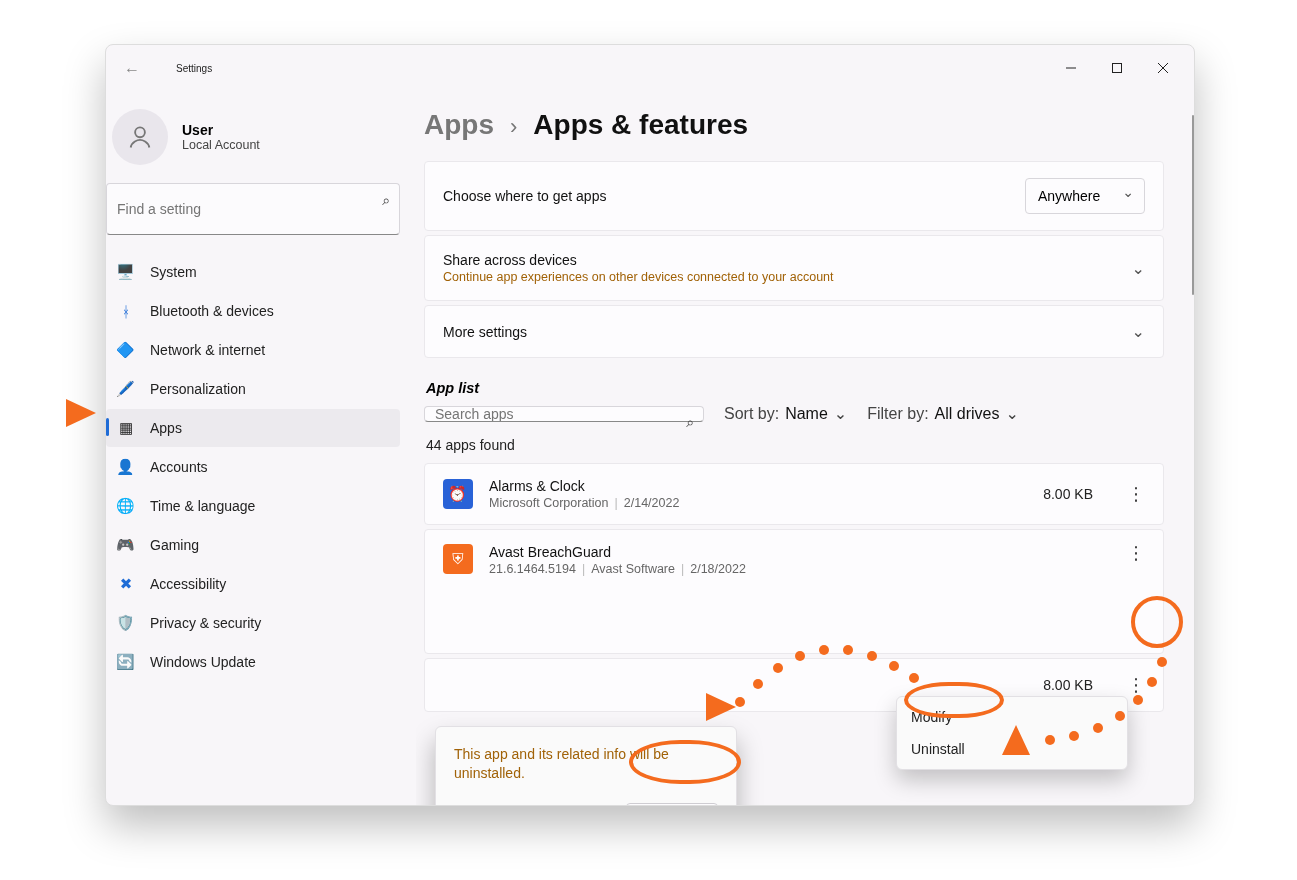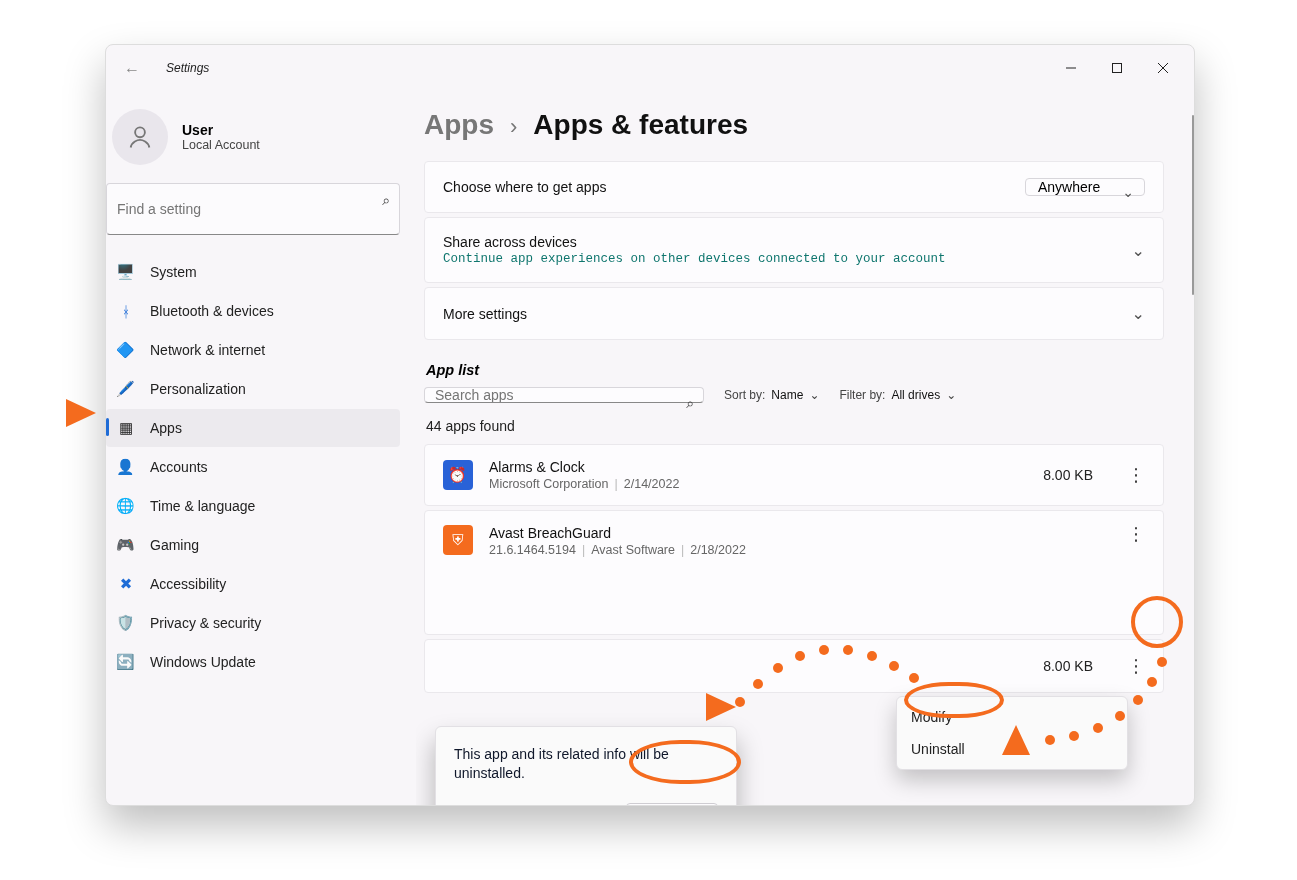--- a/index.html
+++ b/index.html
@@ -5,21 +5,21 @@
   * { box-sizing: border-box; margin: 0; padding: 0; font-family: "Segoe UI", sans-serif; }
   body { background: #fff; width: 1297px; height: 880px; position: relative; }
   .window {
     position: absolute; left: 105px; top: 44px; width: 1090px; height: 762px;
     background: #f8f6f9; border: 1px solid #ddd; border-radius: 8px;
     box-shadow: 0 20px 40px rgba(0,0,0,0.25);
     display: flex; flex-direction: column; overflow: hidden;
   }
   .titlebar { height: 46px; display: flex; align-items: center; padding: 0 8px; }
   .titlebar .back { width: 36px; text-align: center; color: #888; font-size: 16px; }
-  .titlebar .title { font-size: 12px; color: #222; margin-left: 16px; font-style: italic; }
+  .titlebar .title { font-size: 10px; color: #222; margin-left: 26px; }
   .winbtns { margin-left: auto; display: flex; }
   .winbtn { width: 46px; height: 32px; display: flex; align-items: center; justify-content: center; font-size: 12px; color: #222; }
   .body { flex: 1; display: flex; overflow: hidden; }
   .sidebar { width: 310px; padding: 12px 16px 12px 0; }
   .profile { display: flex; align-items: center; gap: 14px; margin: 6px 0 18px 6px; }
   .avatar { width: 56px; height: 56px; border-radius: 50%; background: #e9e6ec; display: flex; align-items: center; justify-content: center; }
   .avatar svg { width: 28px; height: 28px; stroke: #777; fill: none; stroke-width: 1.6; }
   .profile .name { font-weight: 600; font-size: 14px; }
   .profile .acct { font-size: 12.5px; color: #444; }
   .search { position: relative; margin-bottom: 18px; }
@@ -31,52 +31,52 @@
   .nicon { width: 20px; text-align: center; font-size: 15px; }
   .main { flex: 1; padding: 8px 0 0 0; position: relative; overflow: hidden; }
   .scrollind { position: absolute; right: 0; top: 24px; width: 2px; height: 180px; background: #999; border-radius: 2px; }
   .breadcrumb { display: flex; align-items: baseline; gap: 16px; padding: 10px 8px 20px 8px; }
   .breadcrumb .crumb { font-size: 28px; font-weight: 600; color: #777; }
   .breadcrumb .sep { font-size: 22px; color: #777; font-weight: 400; }
   .breadcrumb .page { font-size: 28px; font-weight: 700; color: #111; }
   .content { padding: 0 30px 0 8px; }
   .card { background: #fdfcfe; border: 1px solid #eae8ec; border-radius: 4px; margin-bottom: 4px; padding: 16px 18px; display: flex; align-items: center; }
   .card .ctitle { font-size: 14px; color: #111; }
-  .card .csub { font-size: 12.5px; color: #0f766e; margin-top: 2px; font-family: Liberation Mono, monospace; }
+  .card .csub { font-size: 12.5px; color: #a16207; margin-top: 2px; }
   .card .fill { flex: 1; }
-  .dropdown { background: #fdfcfe; border: 1px solid #d8d6db; border-radius: 4px; height: 18px; padding: 0 30px 0 12px; font-size: 14px; display: flex; align-items: center; position: relative; min-width: 120px; }
+  .dropdown { background: #fdfcfe; border: 1px solid #d8d6db; border-radius: 4px; height: 36px; padding: 0 30px 0 12px; font-size: 14px; display: flex; align-items: center; position: relative; min-width: 120px; }
   .dropdown::after { content:"⌄"; position:absolute; right:10px; top:5px; color:#555; font-size:14px; }
   .chev { font-size: 16px; color: #555; margin-left: 14px; }
   .sectiontitle { font-size: 14.5px; font-weight: 600; margin: 22px 0 8px 2px; font-style: italic; }
   .filterrow { display: flex; align-items: center; gap: 20px; margin-bottom: 14px; }
   .searchapps { position: relative; width: 280px; }
   .searchapps input { width: 100%; height: 16px; background: #fdfcfe; border: 1px solid #d8d6db; border-bottom: 1.5px solid #888; border-radius: 4px; padding: 0 34px 0 10px; font-size: 14px; color: #666; }
   .searchapps .sicon { position: absolute; right: 10px; top: 9px; font-size: 14px; color: #444; }
-  .sortfilter { font-size: 12px; color: #444; display: flex; align-items: center; gap: 6px; }
+  .sortfilter { font-size: 16px; color: #444; display: flex; align-items: center; gap: 6px; }
   .sortfilter b { color: #111; font-weight: 400; }
   .countlabel { font-size: 14px; color: #222; margin: 6px 0 10px 2px; }
   .appcard { background: #fdfcfe; border: 1px solid #eae8ec; border-radius: 4px; margin-bottom: 4px; padding: 14px 18px; display: flex; align-items: center; gap: 16px; }
   .appicon { width: 30px; height: 30px; border-radius: 4px; display: flex; align-items: center; justify-content: center; font-size: 15px; color: #fff; }
   .appicon.blue { background: #2962d7; }
   .appicon.orange { background: #f46b1e; }
   .appinfo .appname { font-size: 14px; color: #111; }
   .appinfo .appmeta { font-size: 12.5px; color: #666; margin-top: 2px; }
   .appinfo .appmeta .pipe { color: #bbb; margin: 0 6px; }
   .appsize { margin-left: auto; font-size: 14px; color: #222; }
   .more { margin-left: 18px; font-size: 18px; color: #333; line-height: 1; cursor: default; }
   .appcard.expanded { height: 125px; align-items: flex-start; padding-top: 14px; }
   .appcard.partial { height: 54px; padding-top:14px; align-items:flex-start;}
   .partial .more { align-self: center; }
   .partial .appsize { align-self: center; }
 
   
   .contextmenu { position: absolute; background: #fafafa; border: 1px solid #e2e0e4; border-radius: 6px; box-shadow: 0 10px 22px rgba(0,0,0,0.22); padding: 4px 0; z-index: 30; }
   .contextmenu .menuitem { padding: 8px 14px; font-size: 14px; color: #222; min-width: 230px; cursor: default; }
   .confirm { position: absolute; background: #fafafa; border: 1px solid #e2e0e4; border-radius: 6px; box-shadow: 0 14px 26px rgba(0,0,0,0.28); padding: 18px 18px 16px 18px; width: 302px; z-index: 31; }
-  .confirm .ctext { font-size: 14px; color: #0f172a; line-height: 1.35; }
+  .confirm .ctext { font-size: 14px; color: #a16207; line-height: 1.35; }
   .confirm .cbtnrow { text-align: right; margin-top: 20px; }
   .confirm button { background: #fdfcfe; border: 1px solid #cfcdd2; border-radius: 4px; padding: 6px 18px; font-size: 14px; }
 
   
   .orange-tri { position: absolute; width: 0; height: 0; z-index: 40; }
   .orange-circle { position: absolute; border: 4px solid #f46b1e; border-radius: 50%; z-index: 40; pointer-events: none; }
   .orange-oval { position: absolute; border: 4px solid #f46b1e; border-radius: 50%/50%; z-index: 40; pointer-events: none; }
   .trail { position: absolute; z-index: 35; pointer-events:none; }
   .trail circle { fill: #f46b1e; }
 </style>

